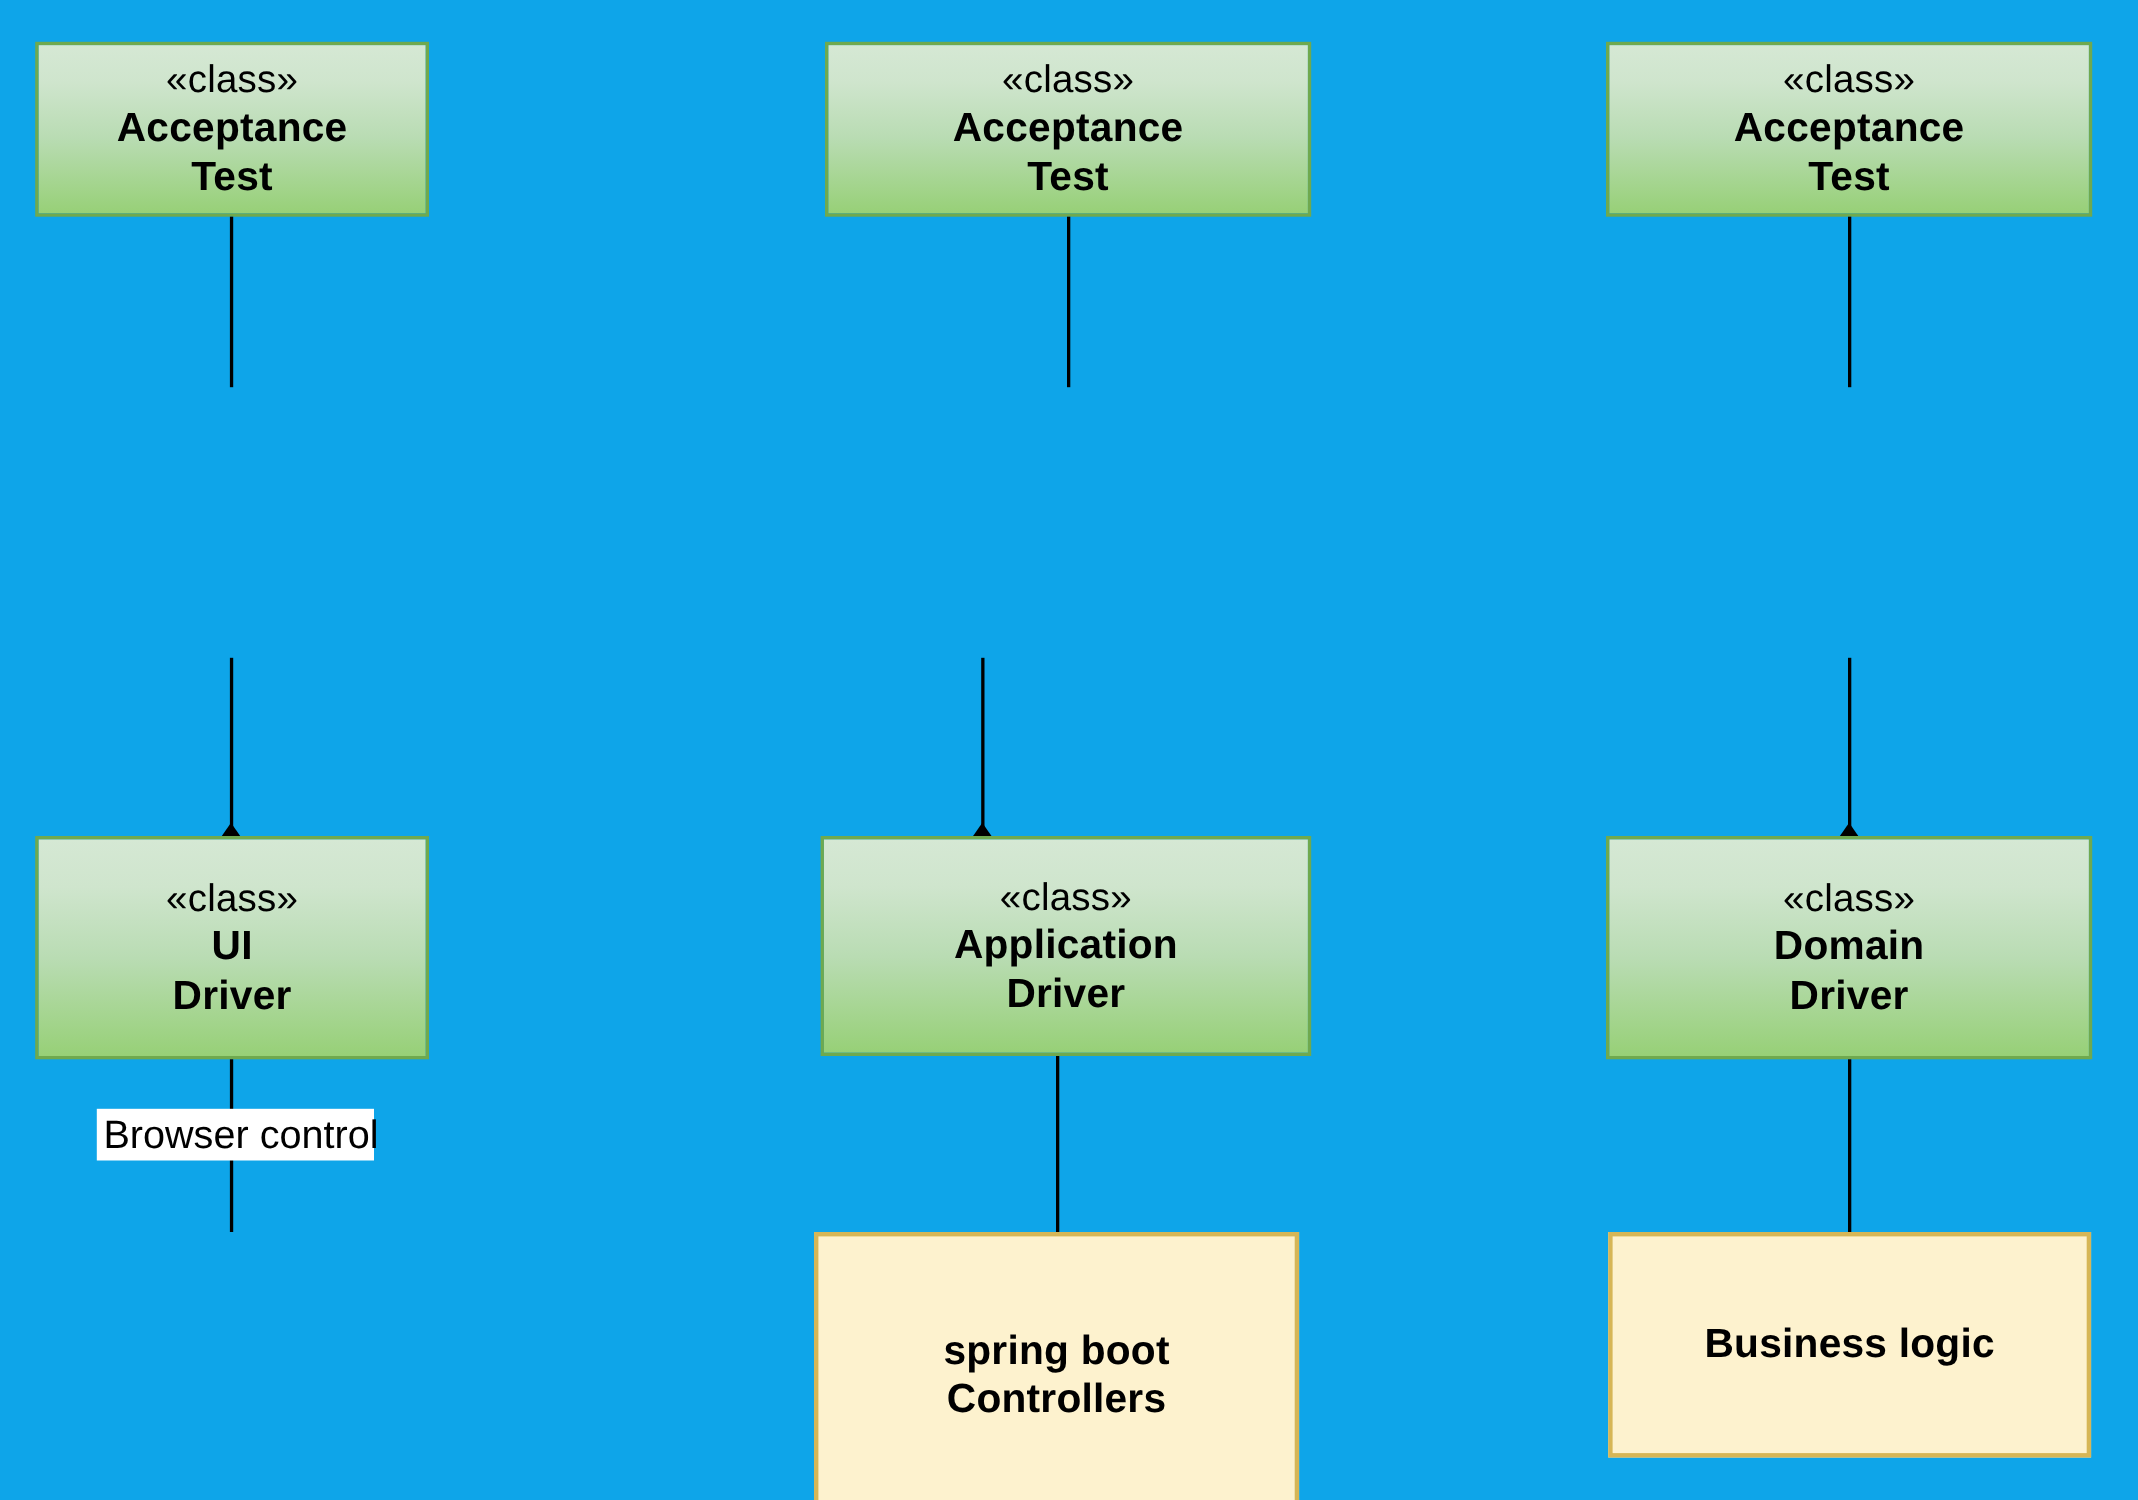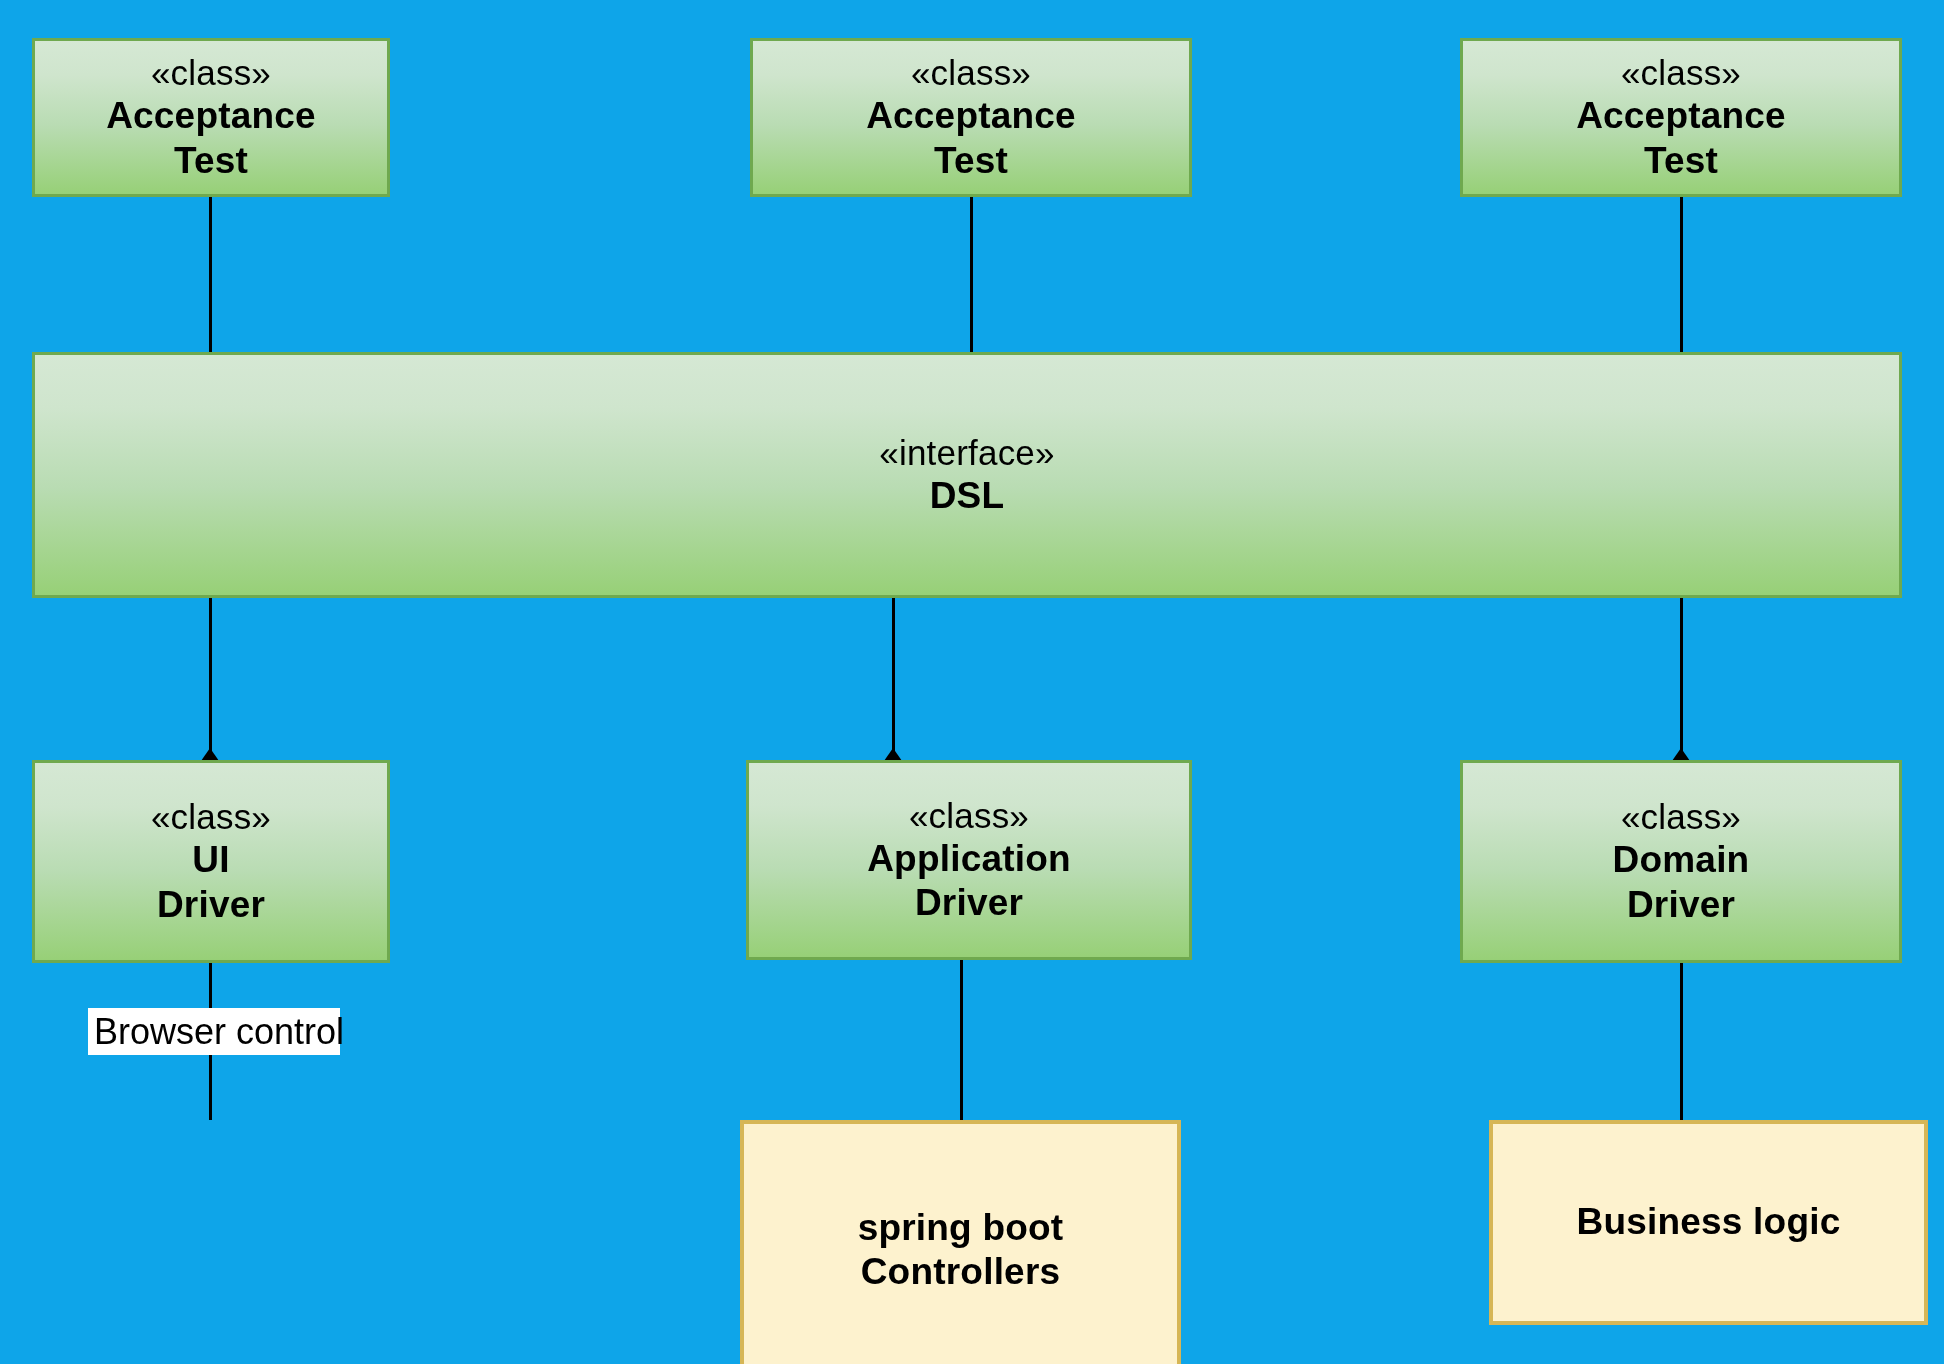--- a/index.html
+++ b/index.html
@@ -111,24 +111,20 @@
     <span class="title">
       <span class="title-line">Acceptance</span>
       <span class="title-line">Test</span>
     </span>
   </div>
 
   <div class="connector v-line" style="left:209px; top:197px; height:155px;"></div>
   <div class="connector v-line" style="left:970px; top:197px; height:155px;"></div>
   <div class="connector v-line" style="left:1680px; top:197px; height:155px;"></div>
 
-  <div class="node green" style="left:32px; top:352px; width:1870px; height:246px;">
-    <span class="stereotype">«interface»</span>
-    <span class="title">DSL</span>
-  </div>
 
   <div class="connector v-line" style="left:209px; top:598px; height:162px;"></div>
   <div class="arrow-stub" style="left:201px; top:748px;"></div>
 
   <div class="connector v-line" style="left:892px; top:598px; height:162px;"></div>
   <div class="arrow-stub" style="left:884px; top:748px;"></div>
 
   <div class="connector v-line" style="left:1680px; top:598px; height:162px;"></div>
   <div class="arrow-stub" style="left:1672px; top:748px;"></div>
 
@@ -164,19 +160,19 @@
 
 
 
   <div class="node yellow" style="left:740px; top:1120px; width:441px; height:260px;">
     <span class="title">
       <span class="title-line">spring boot</span>
       <span class="title-line">Controllers</span>
     </span>
   </div>
 
-  <div class="node yellow" style="left:1462px; top:1120px; width:439px; height:205px;margin-left:27px;">
+  <div class="node yellow" style="left:1462px; top:1120px; width:439px; height:205px;">
     <span class="title">
       <span class="title-line">Business logic</span>
     </span>
   </div>
 
 </div>
 
 </body></html>

